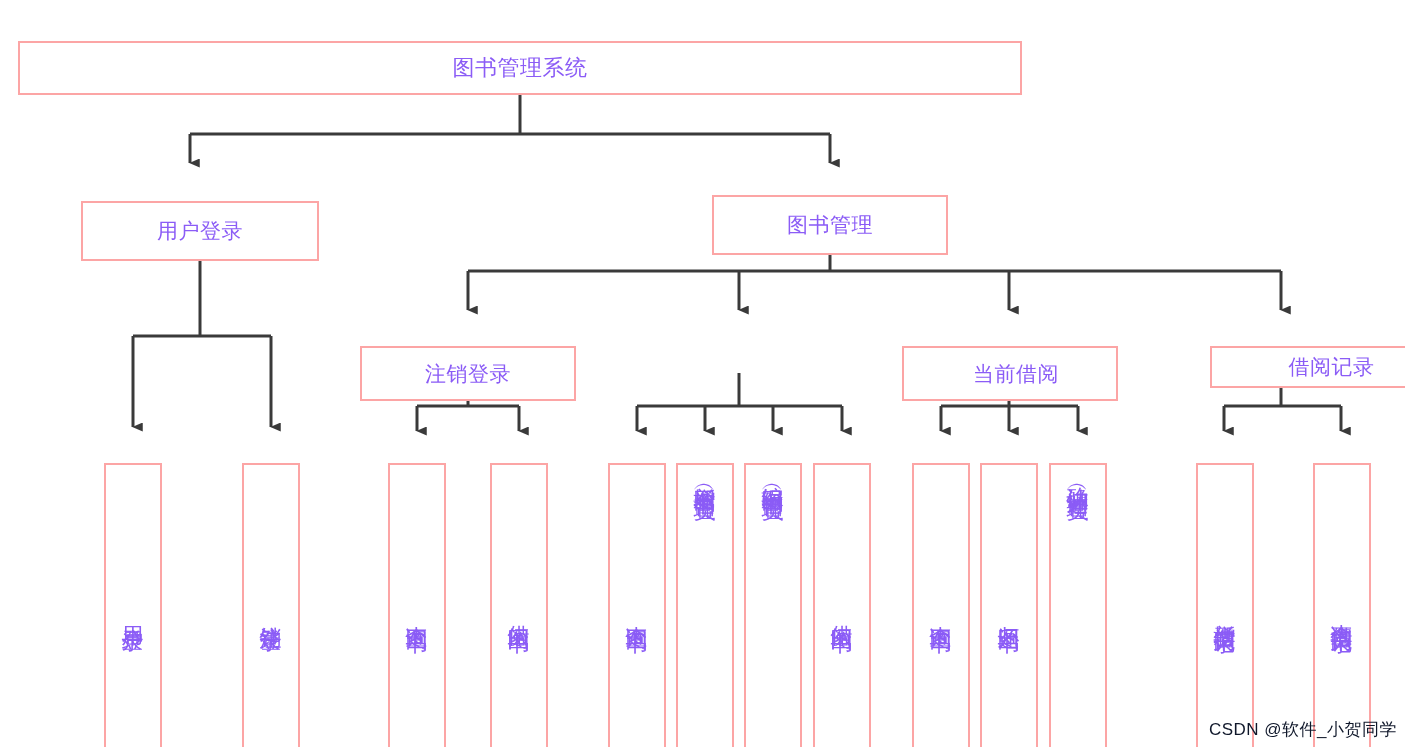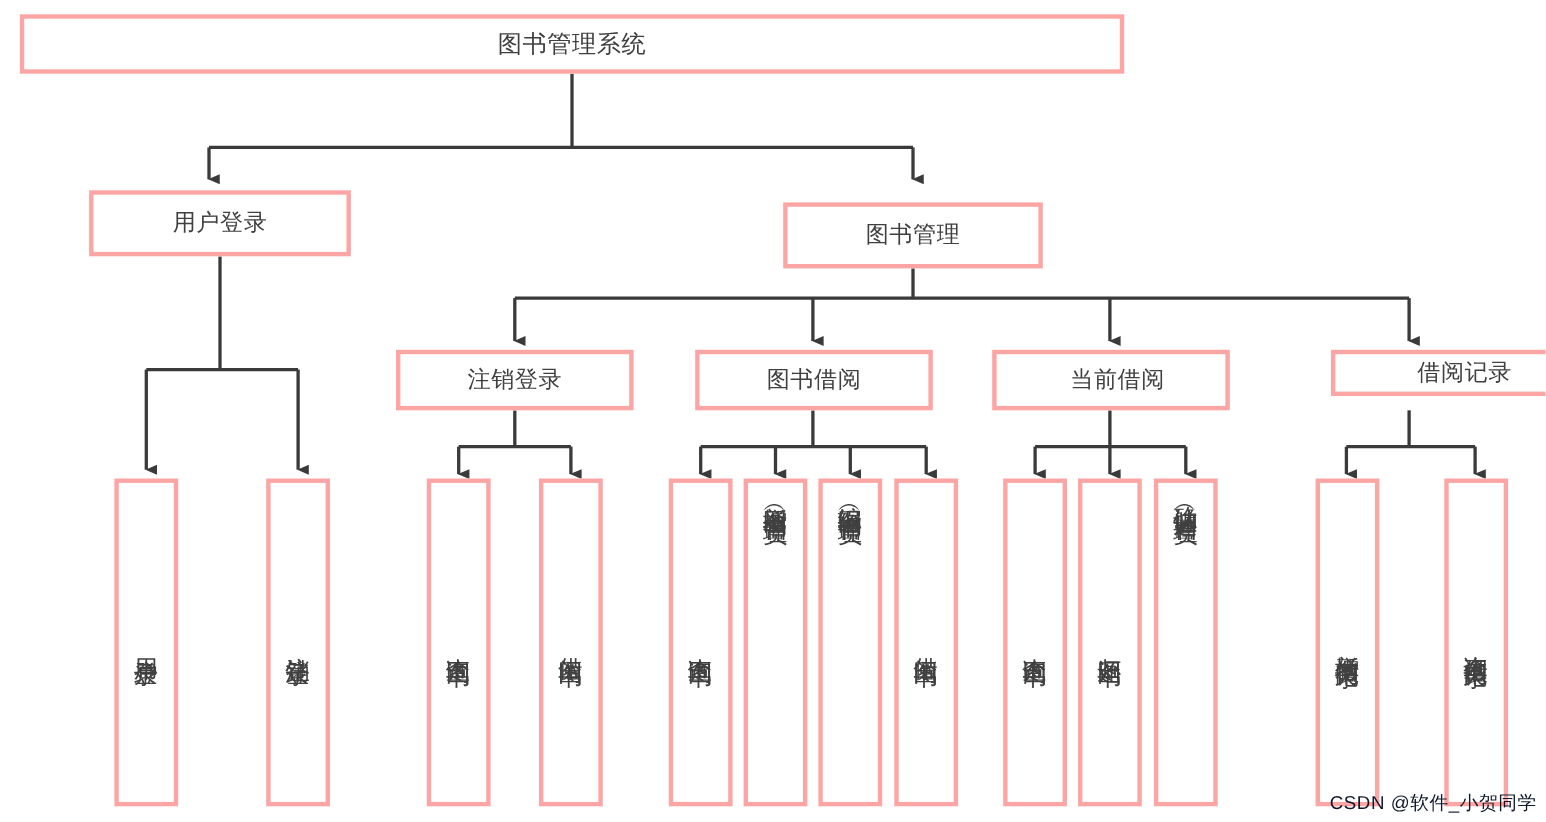--- a/index.html
+++ b/index.html
@@ -24,26 +24,27 @@
     position: absolute;
     left: 0;
     top: 0;
     width: 1405px;
     height: 747px;
     pointer-events: none;
   }
   .node {
     position: absolute;
     box-sizing: border-box;
-    border: 4px solid #fca5a5;
+    border: 2px solid #fca5a5;
     background: #ffffff;
     display: flex;
     align-items: center;
     justify-content: center;
-    color: #404040;
+    color: #8b5cf6;
+    margin-top: 28px;
   }
   .node .label {
     display: block;
     text-align: center;
     line-height: 1.32;
     white-space: nowrap;
   }
   
   .node.h .label {
     font-size: 21px;
@@ -138,30 +139,27 @@
     </g>
   </svg>
 
   <div class="node h root" style="left:18px; top:13px; width:1004px; height:54px;">
     <span class="label">图书管理系统</span>
   </div>
 
   <div class="node h" style="left:81px; top:173px; width:238px; height:60px;">
     <span class="label">用户登录</span>
   </div>
-  <div class="node h" style="left:712px; top:184px; width:236px; height:60px;">
+  <div class="node h" style="left:712px; top:167px; width:236px; height:60px;">
     <span class="label">图书管理</span>
   </div>
 
   <div class="node h" style="left:360px; top:318px; width:216px; height:55px;">
     <span class="label">注销登录</span>
   </div>
-  <div class="node h" style="left:632px; top:318px; width:216px; height:55px;">
-    <span class="label">图书借阅</span>
-  </div>
   <div class="node h" style="left:902px; top:318px; width:216px; height:55px;padding-left:12px;">
     <span class="label">当前借阅</span>
   </div>
   <div class="node h" style="left:1210px; top:318px; width:216px; height:42px;padding-left:27px;">
     <span class="label">借阅记录</span>
   </div>
 
   <div class="node v mid" style="left:104px; top:435px; width:58px; height:298px;">
     <span class="label">用户登录</span>
   </div>

